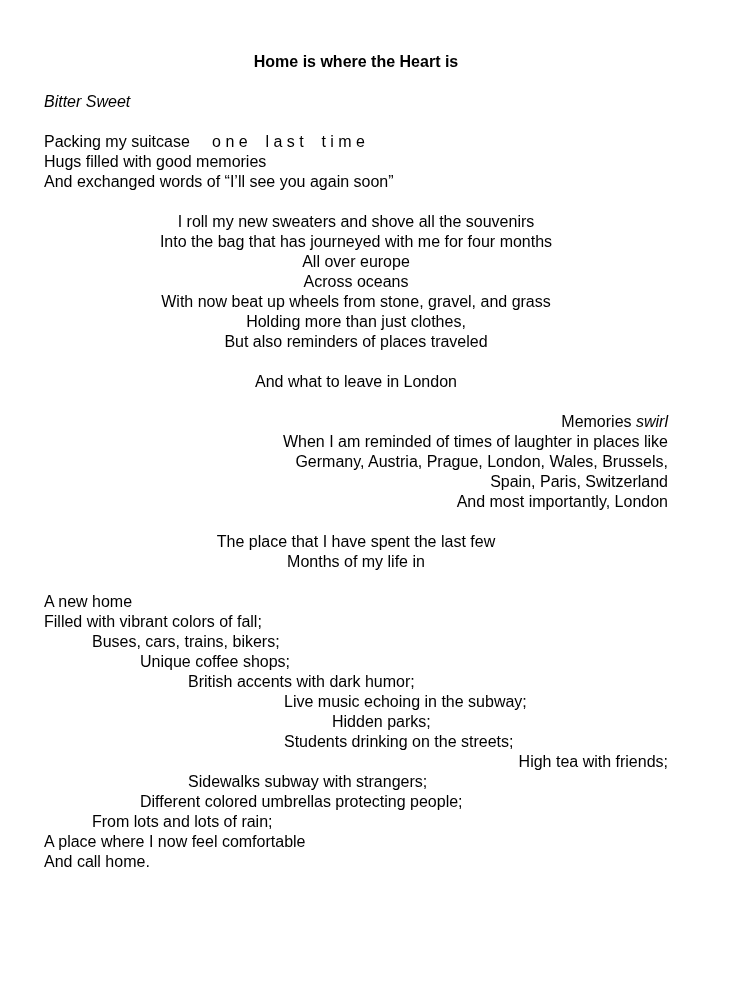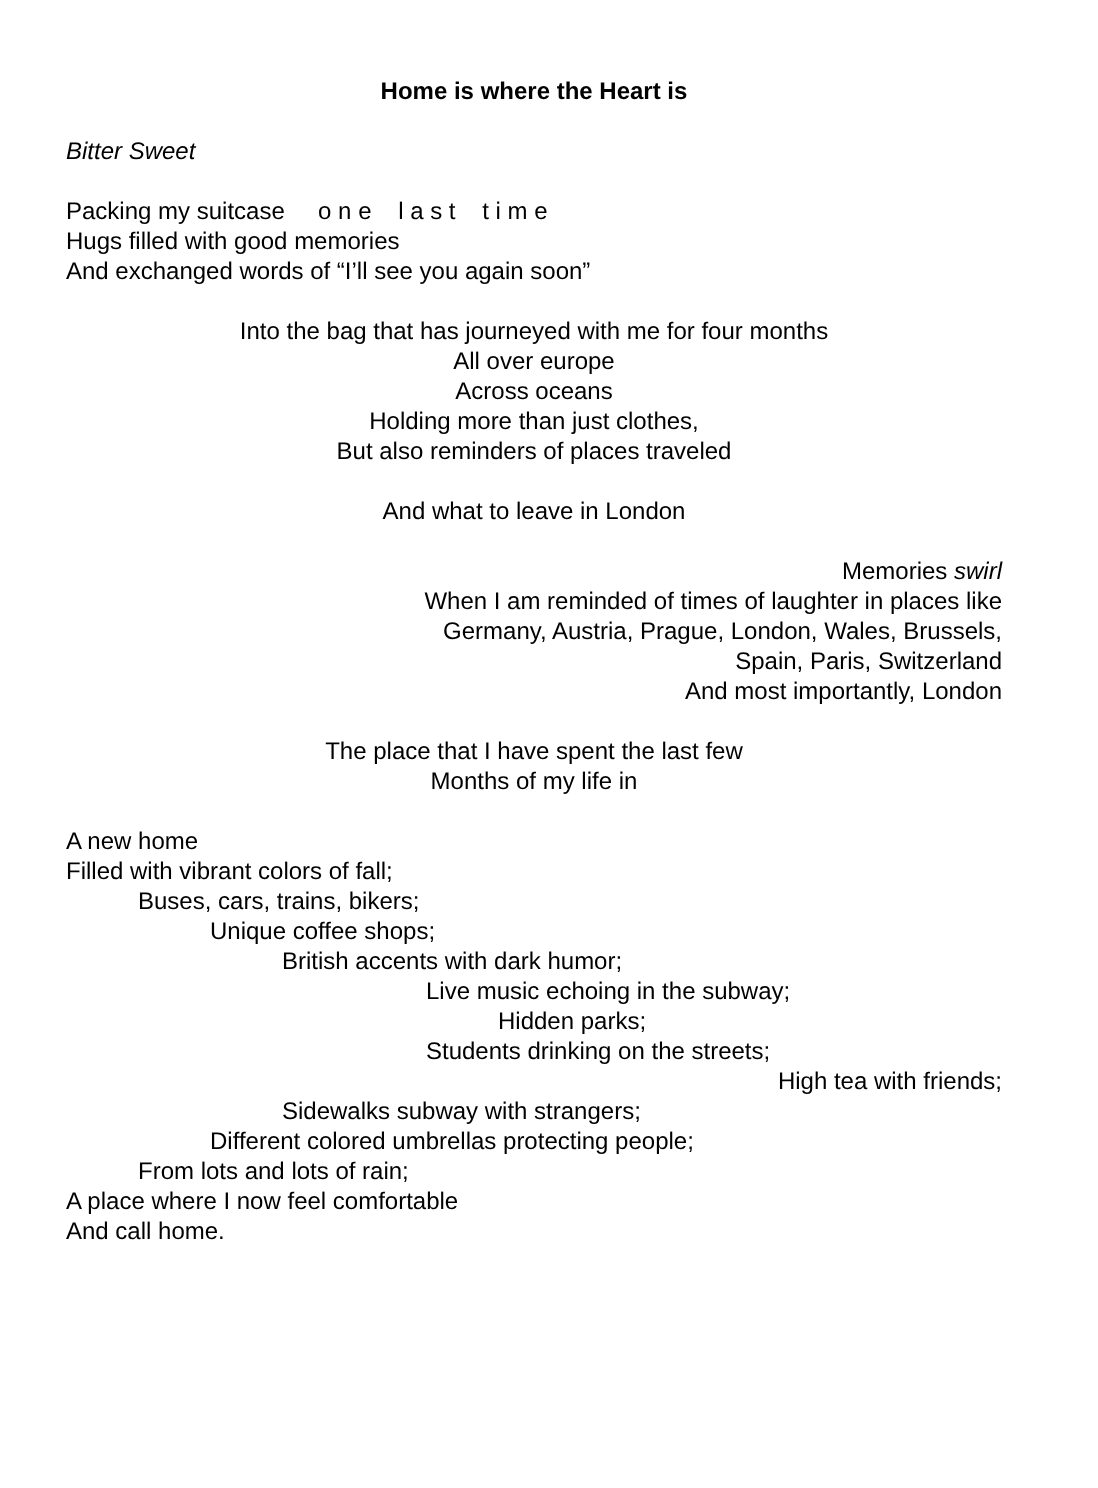--- a/index.html
+++ b/index.html
@@ -52,23 +52,25 @@
   <div id="stanzas">
       <div class="stanza align-left">
         <div class="line italic"><span class="">Bitter Sweet</span></div>
       </div>
       <div class="stanza align-left">
         <div class="line"><span class="">Packing my suitcase     o n e    l a s t    t i m e</span></div>
         <div class="line"><span class="">Hugs filled with good memories</span></div>
         <div class="line"><span class="">And exchanged words of “I’ll see you again soon”</span></div>
       </div>
       <div class="stanza align-center">
+        <div class="line"><span class="">I roll my new sweaters and shove all the souvenirs</span></div>
         <div class="line"><span class="">Into the bag that has journeyed with me for four months</span></div>
         <div class="line"><span class="">All over europe</span></div>
         <div class="line"><span class="">Across oceans</span></div>
+        <div class="line"><span class="">With now beat up wheels from stone, gravel, and grass</span></div>
         <div class="line"><span class="">Holding more than just clothes,</span></div>
         <div class="line"><span class="">But also reminders of places traveled</span></div>
       </div>
       <div class="stanza align-center">
         <div class="line"><span class="">And what to leave in London</span></div>
       </div>
       <div class="stanza align-right">
         <div class="line"><span class="">Memories </span><span class="italic">swirl</span></div>
         <div class="line"><span class="">When I am reminded of times of laughter in places like</span></div>
         <div class="line"><span class="">Germany, Austria, Prague, London, Wales, Brussels,</span></div>

